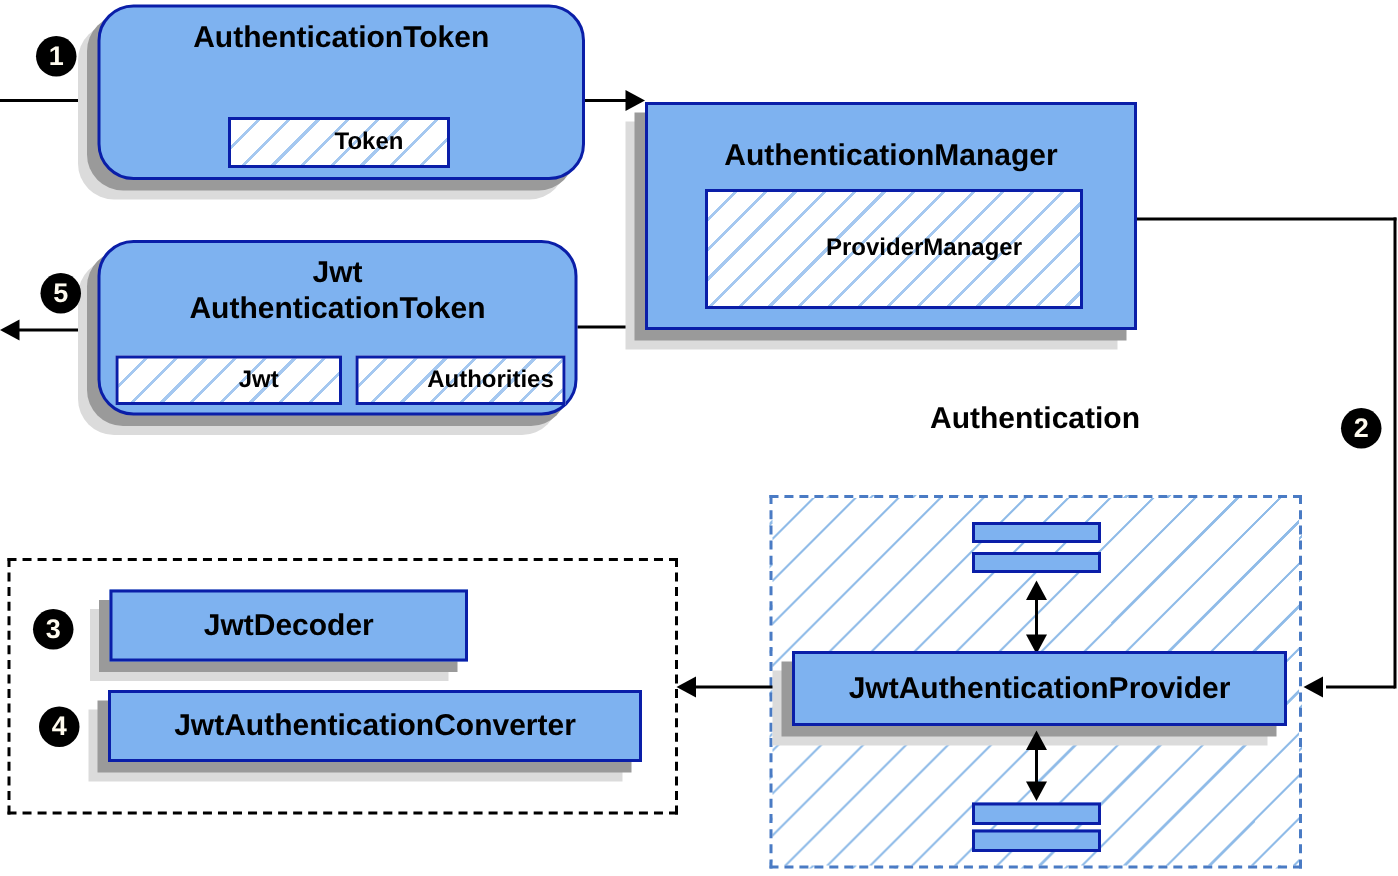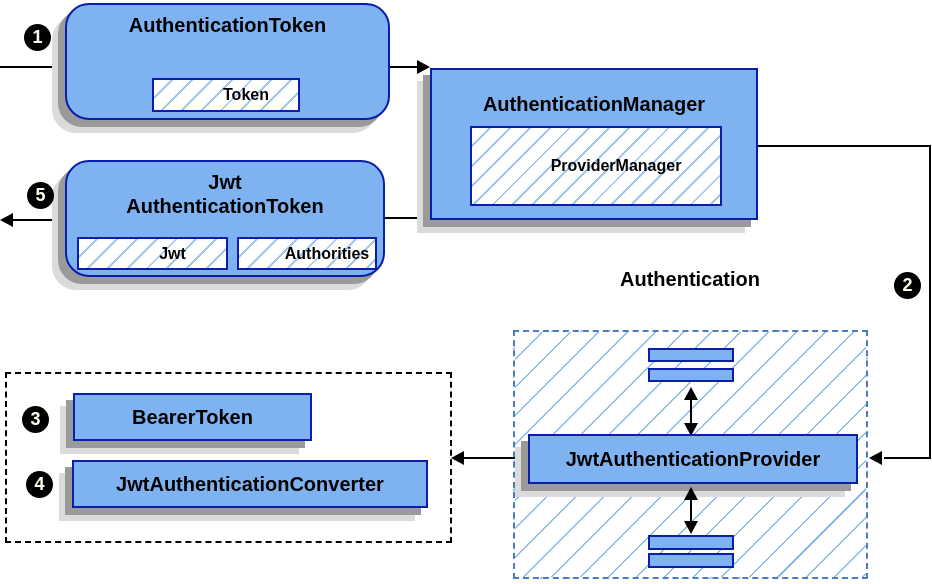--- a/index.html
+++ b/index.html
@@ -108,21 +108,21 @@
 
   <div class="node shadow center-label" style="left:528px;top:434px;width:330px;height:50px;">JwtAuthenticationProvider</div>
 
   <div class="tri tri-up" style="left:684px;top:487px;"></div>
   <div class="vline" style="left:690px;top:498px;height:26px;"></div>
   <div class="tri tri-down" style="left:684px;top:521px;"></div>
 
   <div class="bar" style="left:648px;top:535px;width:86px;height:15px;"></div>
   <div class="bar" style="left:648px;top:553px;width:86px;height:15px;"></div>
 
-  <div class="node shadow center-label" style="left:73px;top:393px;width:239px;height:48px;">BearerToken</div>
+  <div class="node shadow center-label" style="left:73px;top:393px;width:239px;height:48px;">JwtDecoder</div>
   <div class="node shadow center-label" style="left:72px;top:460px;width:356px;height:48px;">JwtAuthenticationConverter</div>
 
   <div class="badge" style="left:24px;top:24px;">1</div>
   <div class="badge" style="left:894px;top:272px;">2</div>
   <div class="badge" style="left:22px;top:406px;">3</div>
   <div class="badge" style="left:26px;top:471px;">4</div>
   <div class="badge" style="left:27px;top:182px;">5</div>
 
 </div>
 

